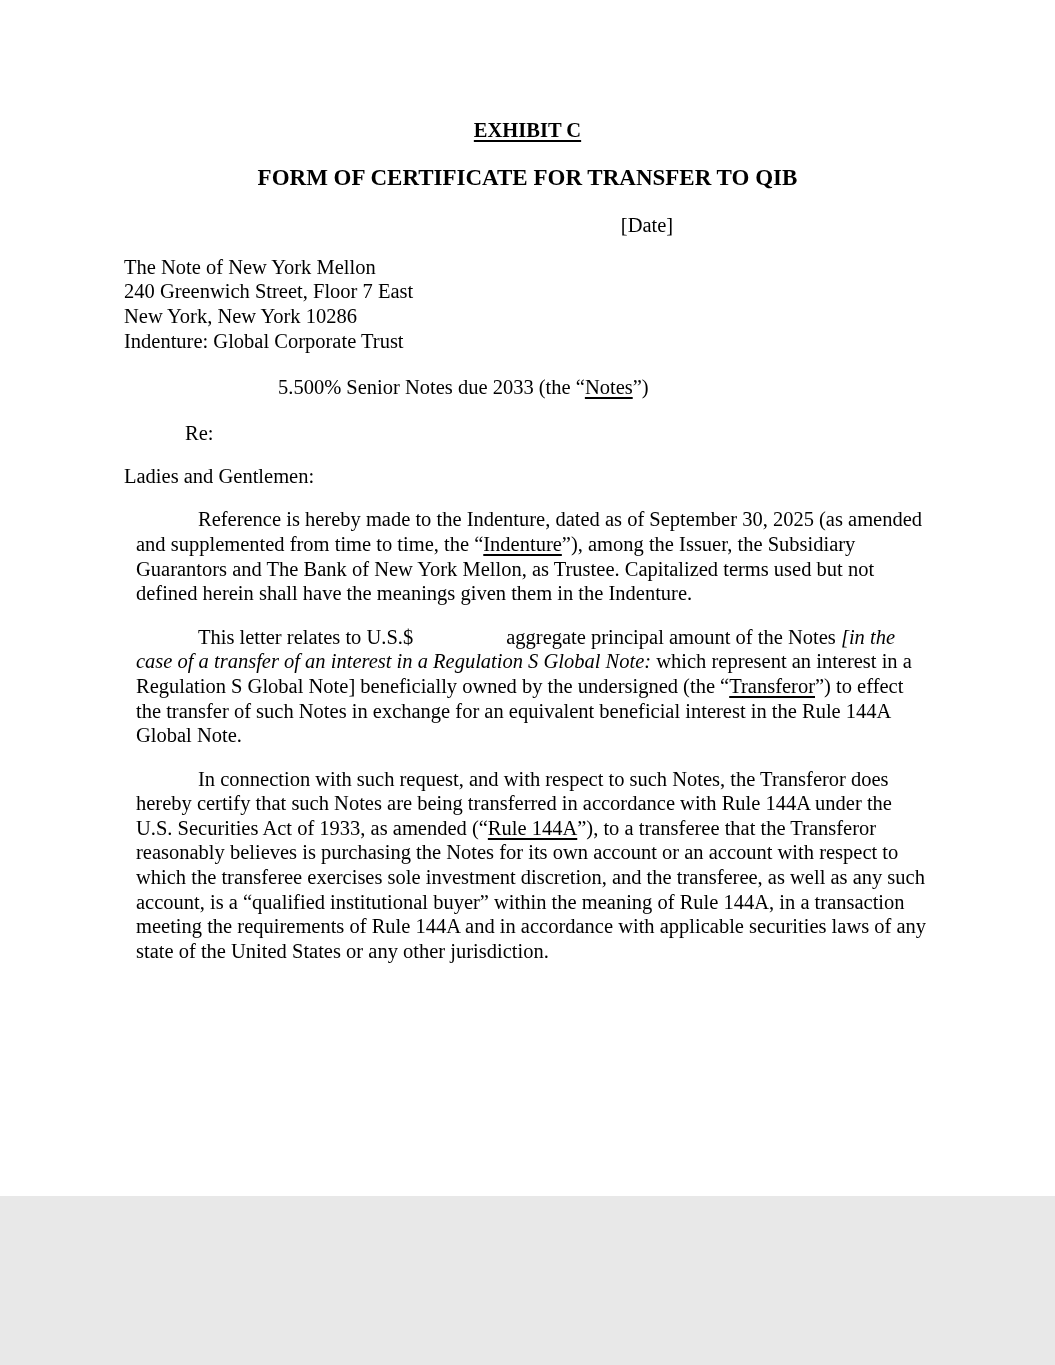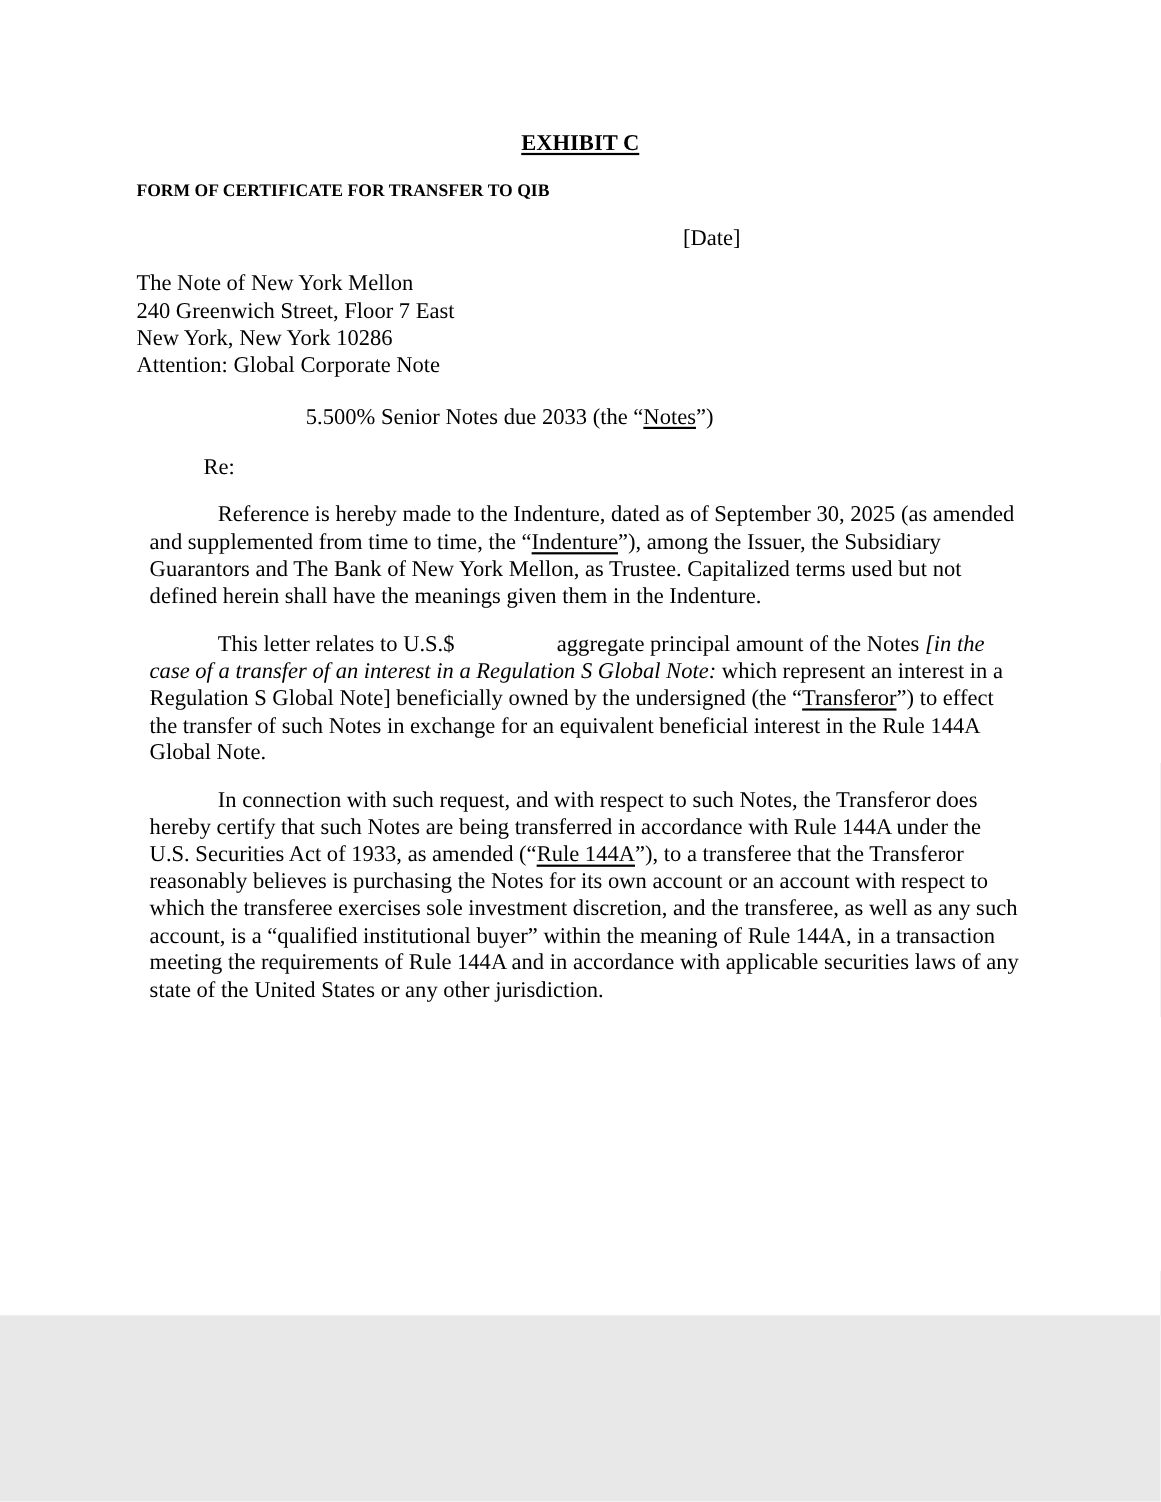--- a/index.html
+++ b/index.html
@@ -24,22 +24,22 @@
   .exhibit-title {
     margin: 0;
     text-align: center;
     font-size: 20.5px;
     font-weight: bold;
     text-decoration: underline;
     text-underline-offset: 3px;
   }
   .form-title {
     margin: 21px 0 0 0;
-    text-align: left;
-    font-size: 16px;
+    text-align: center;
+    font-size: 23px;
     font-weight: bold;
   }
   .date-line {
     margin-top: 22px;
     padding-left: 239px;
     text-align: center;
   }
   .recipient {
     margin-top: 17px;
     font-style: normal;
@@ -77,31 +77,32 @@
   <header>
     <h1 class="exhibit-title">EXHIBIT C</h1>
     <h2 class="form-title">FORM OF CERTIFICATE FOR TRANSFER TO QIB</h2>
     <div class="date-line">[Date]</div>
   </header>
 
   <address class="recipient">
     <div>The Note of New York Mellon</div>
     <div>240 Greenwich Street, Floor 7 East</div>
     <div>New York, New York 10286</div>
-    <div>Attention: Global Corporate Note</div>
+    <div>Indenture: Global Corporate Trust</div>
   </address>
 
   <div class="re-row">
     <span class="re-indent"></span>
     <span class="re-label">Re:</span>
     <div class="re-content">
       <div><span>5.500% Senior Notes due 2033 (the “</span><span class="u">Notes</span><span>”)</span></div>
     </div>
   </div>
 
+  <p class="salutation">Ladies and Gentlemen:</p>
 
   <p class="body-para"><span>Reference is hereby made to the Indenture, dated as of September 30, 2025 (as amended and supplemented from time to time, the “</span><span class="u">Indenture</span><span>”), among the Issuer, the Subsidiary Guarantors and The Bank of New York Mellon, as Trustee. Capitalized terms used but not defined herein shall have the meanings given them in the Indenture.</span></p>
 
   <p class="body-para"><span>This letter relates to U.S.$</span><span class="gap" style="width: 93px;"></span><span>aggregate principal amount of the Notes </span><span class="i">[in the case of a transfer of an interest in a Regulation S Global Note:</span><span> which represent an interest in a Regulation S Global Note] beneficially owned by the undersigned (the “</span><span class="u">Transferor</span><span>”) to effect the transfer of such Notes in exchange for an equivalent beneficial interest in the Rule 144A Global Note.</span></p>
 
   <p class="body-para"><span>In connection with such request, and with respect to such Notes, the Transferor does hereby certify that such Notes are being transferred in accordance with Rule 144A under the U.S. Securities Act of 1933, as amended (“</span><span class="u">Rule 144A</span><span>”), to a transferee that the Transferor reasonably believes is purchasing the Notes for its own account or an account with respect to which the transferee exercises sole investment discretion, and the transferee, as well as any such account, is a “qualified institutional buyer” within the meaning of Rule 144A, in a transaction meeting the requirements of Rule 144A and in accordance with applicable securities laws of any state of the United States or any other jurisdiction.</span></p>
 
   <footer class="page-number">C-1</footer>
 
 </div>

